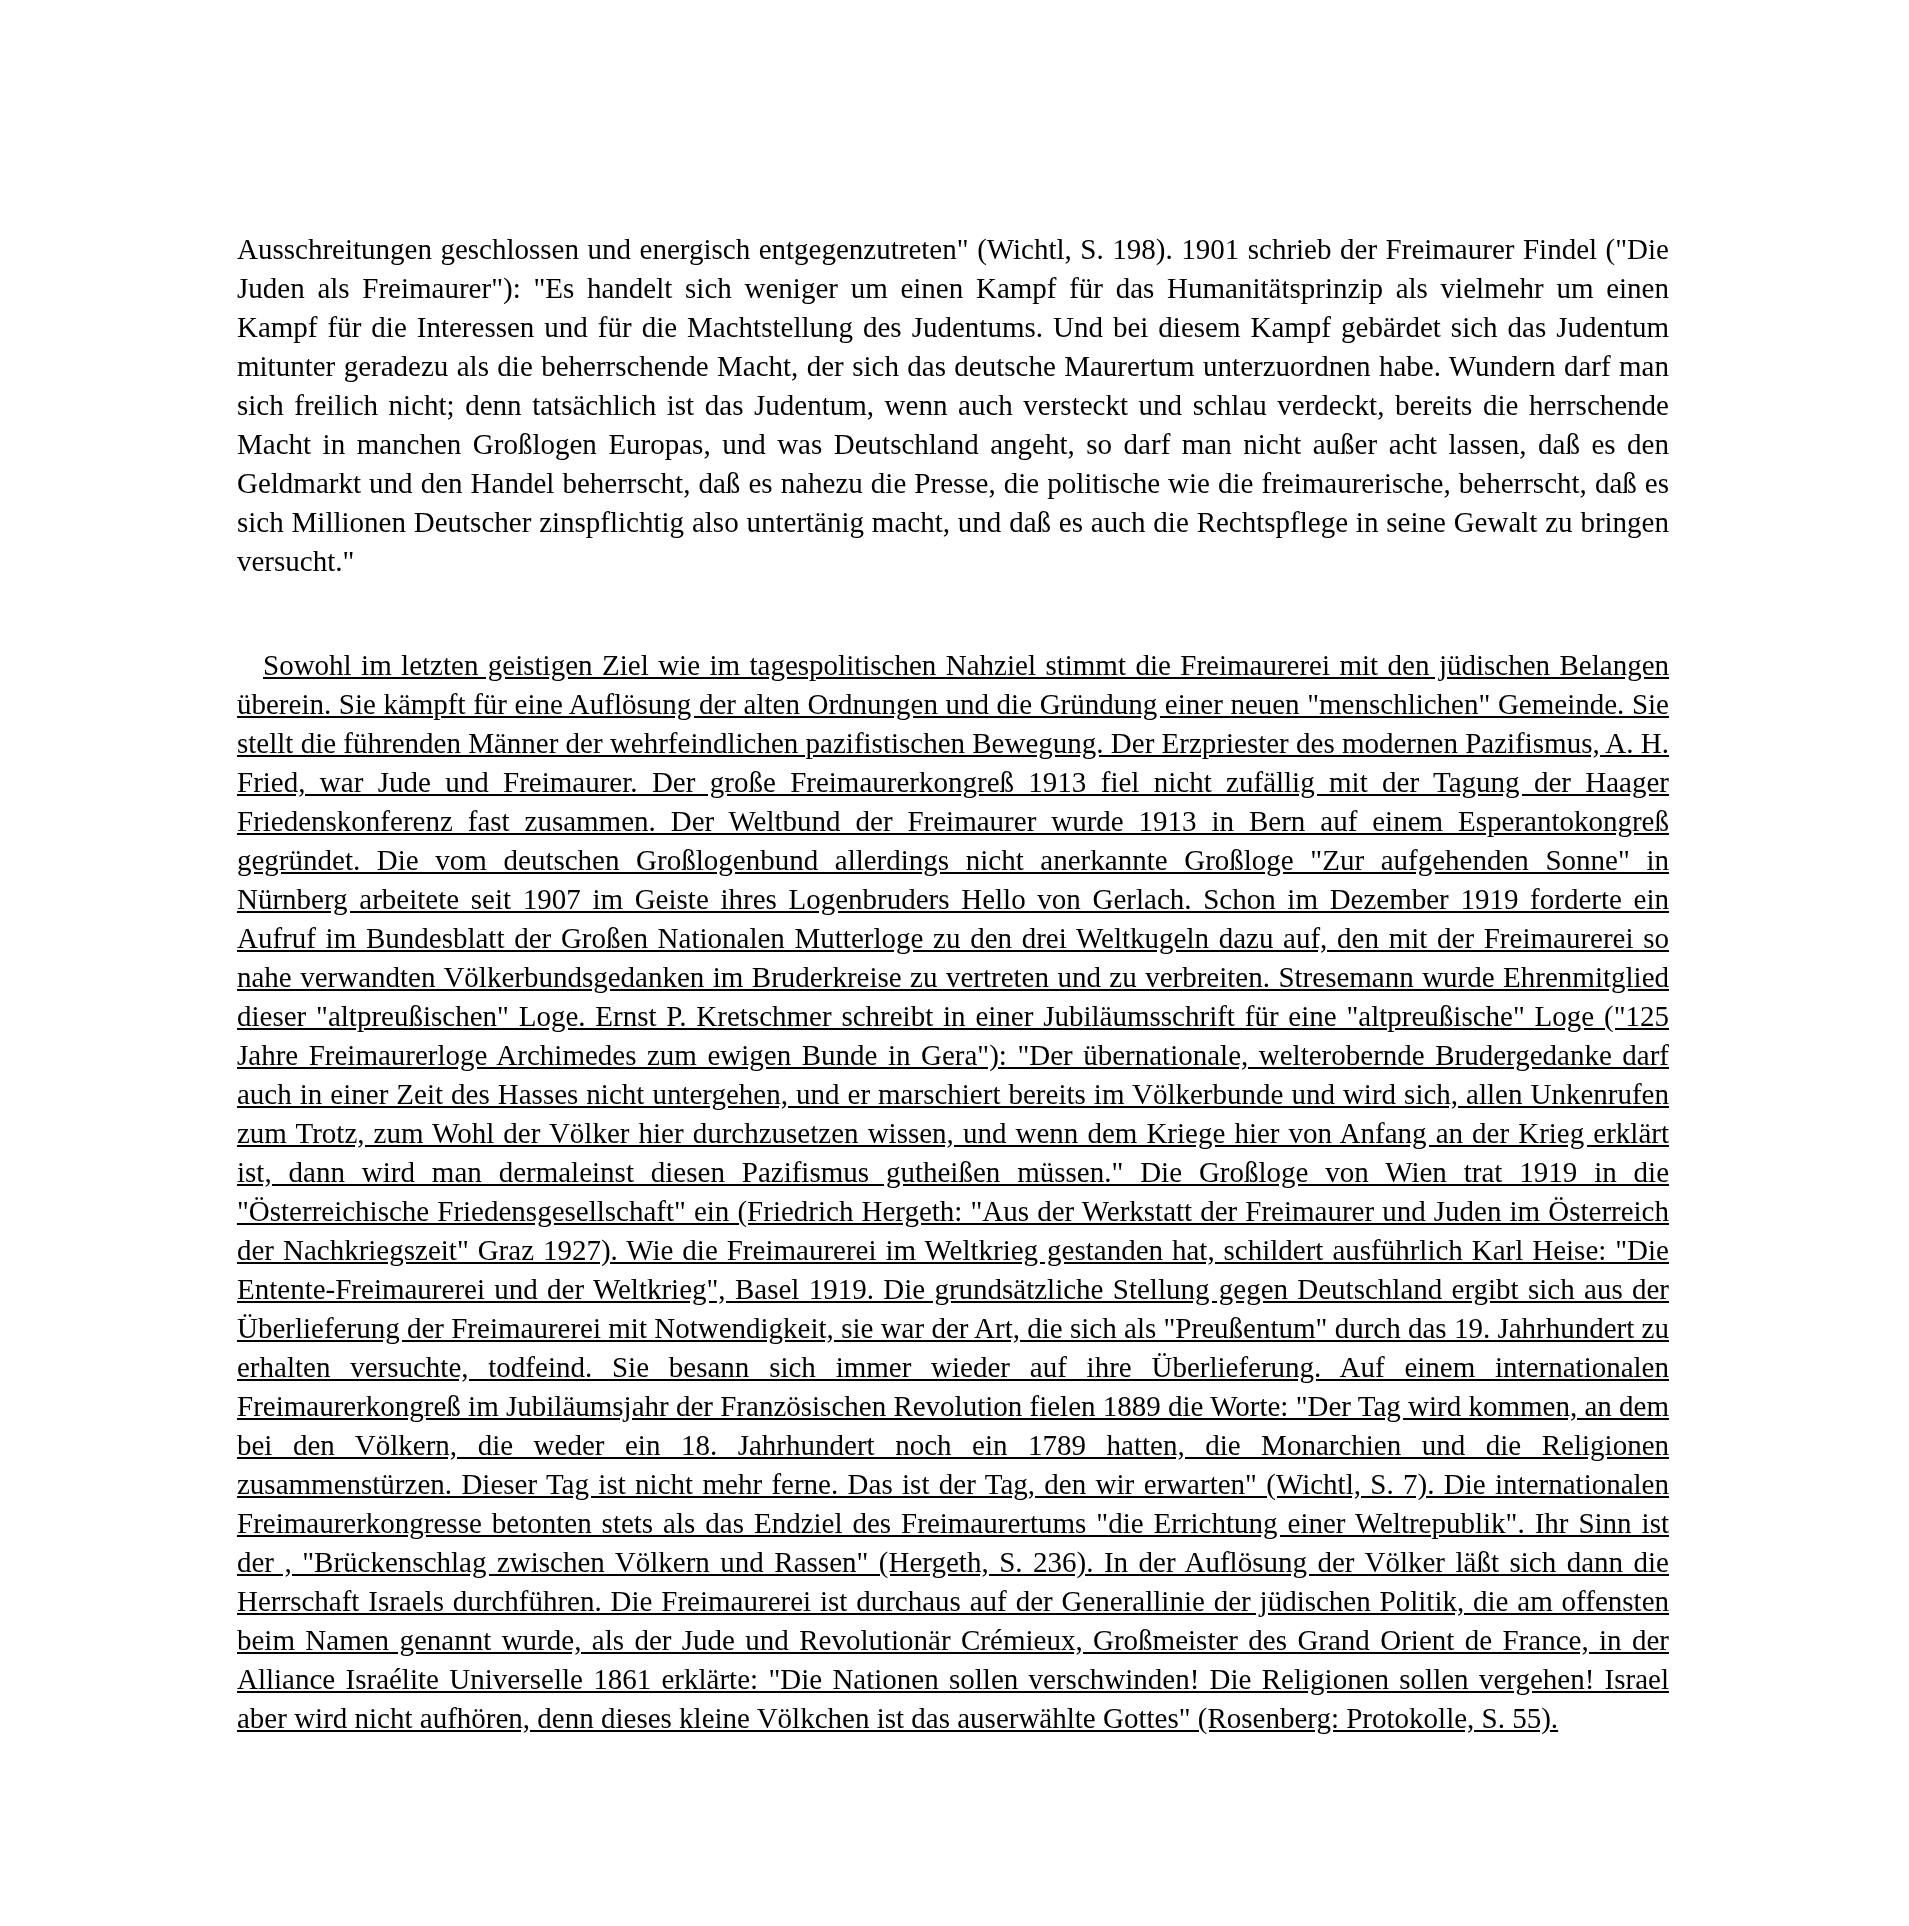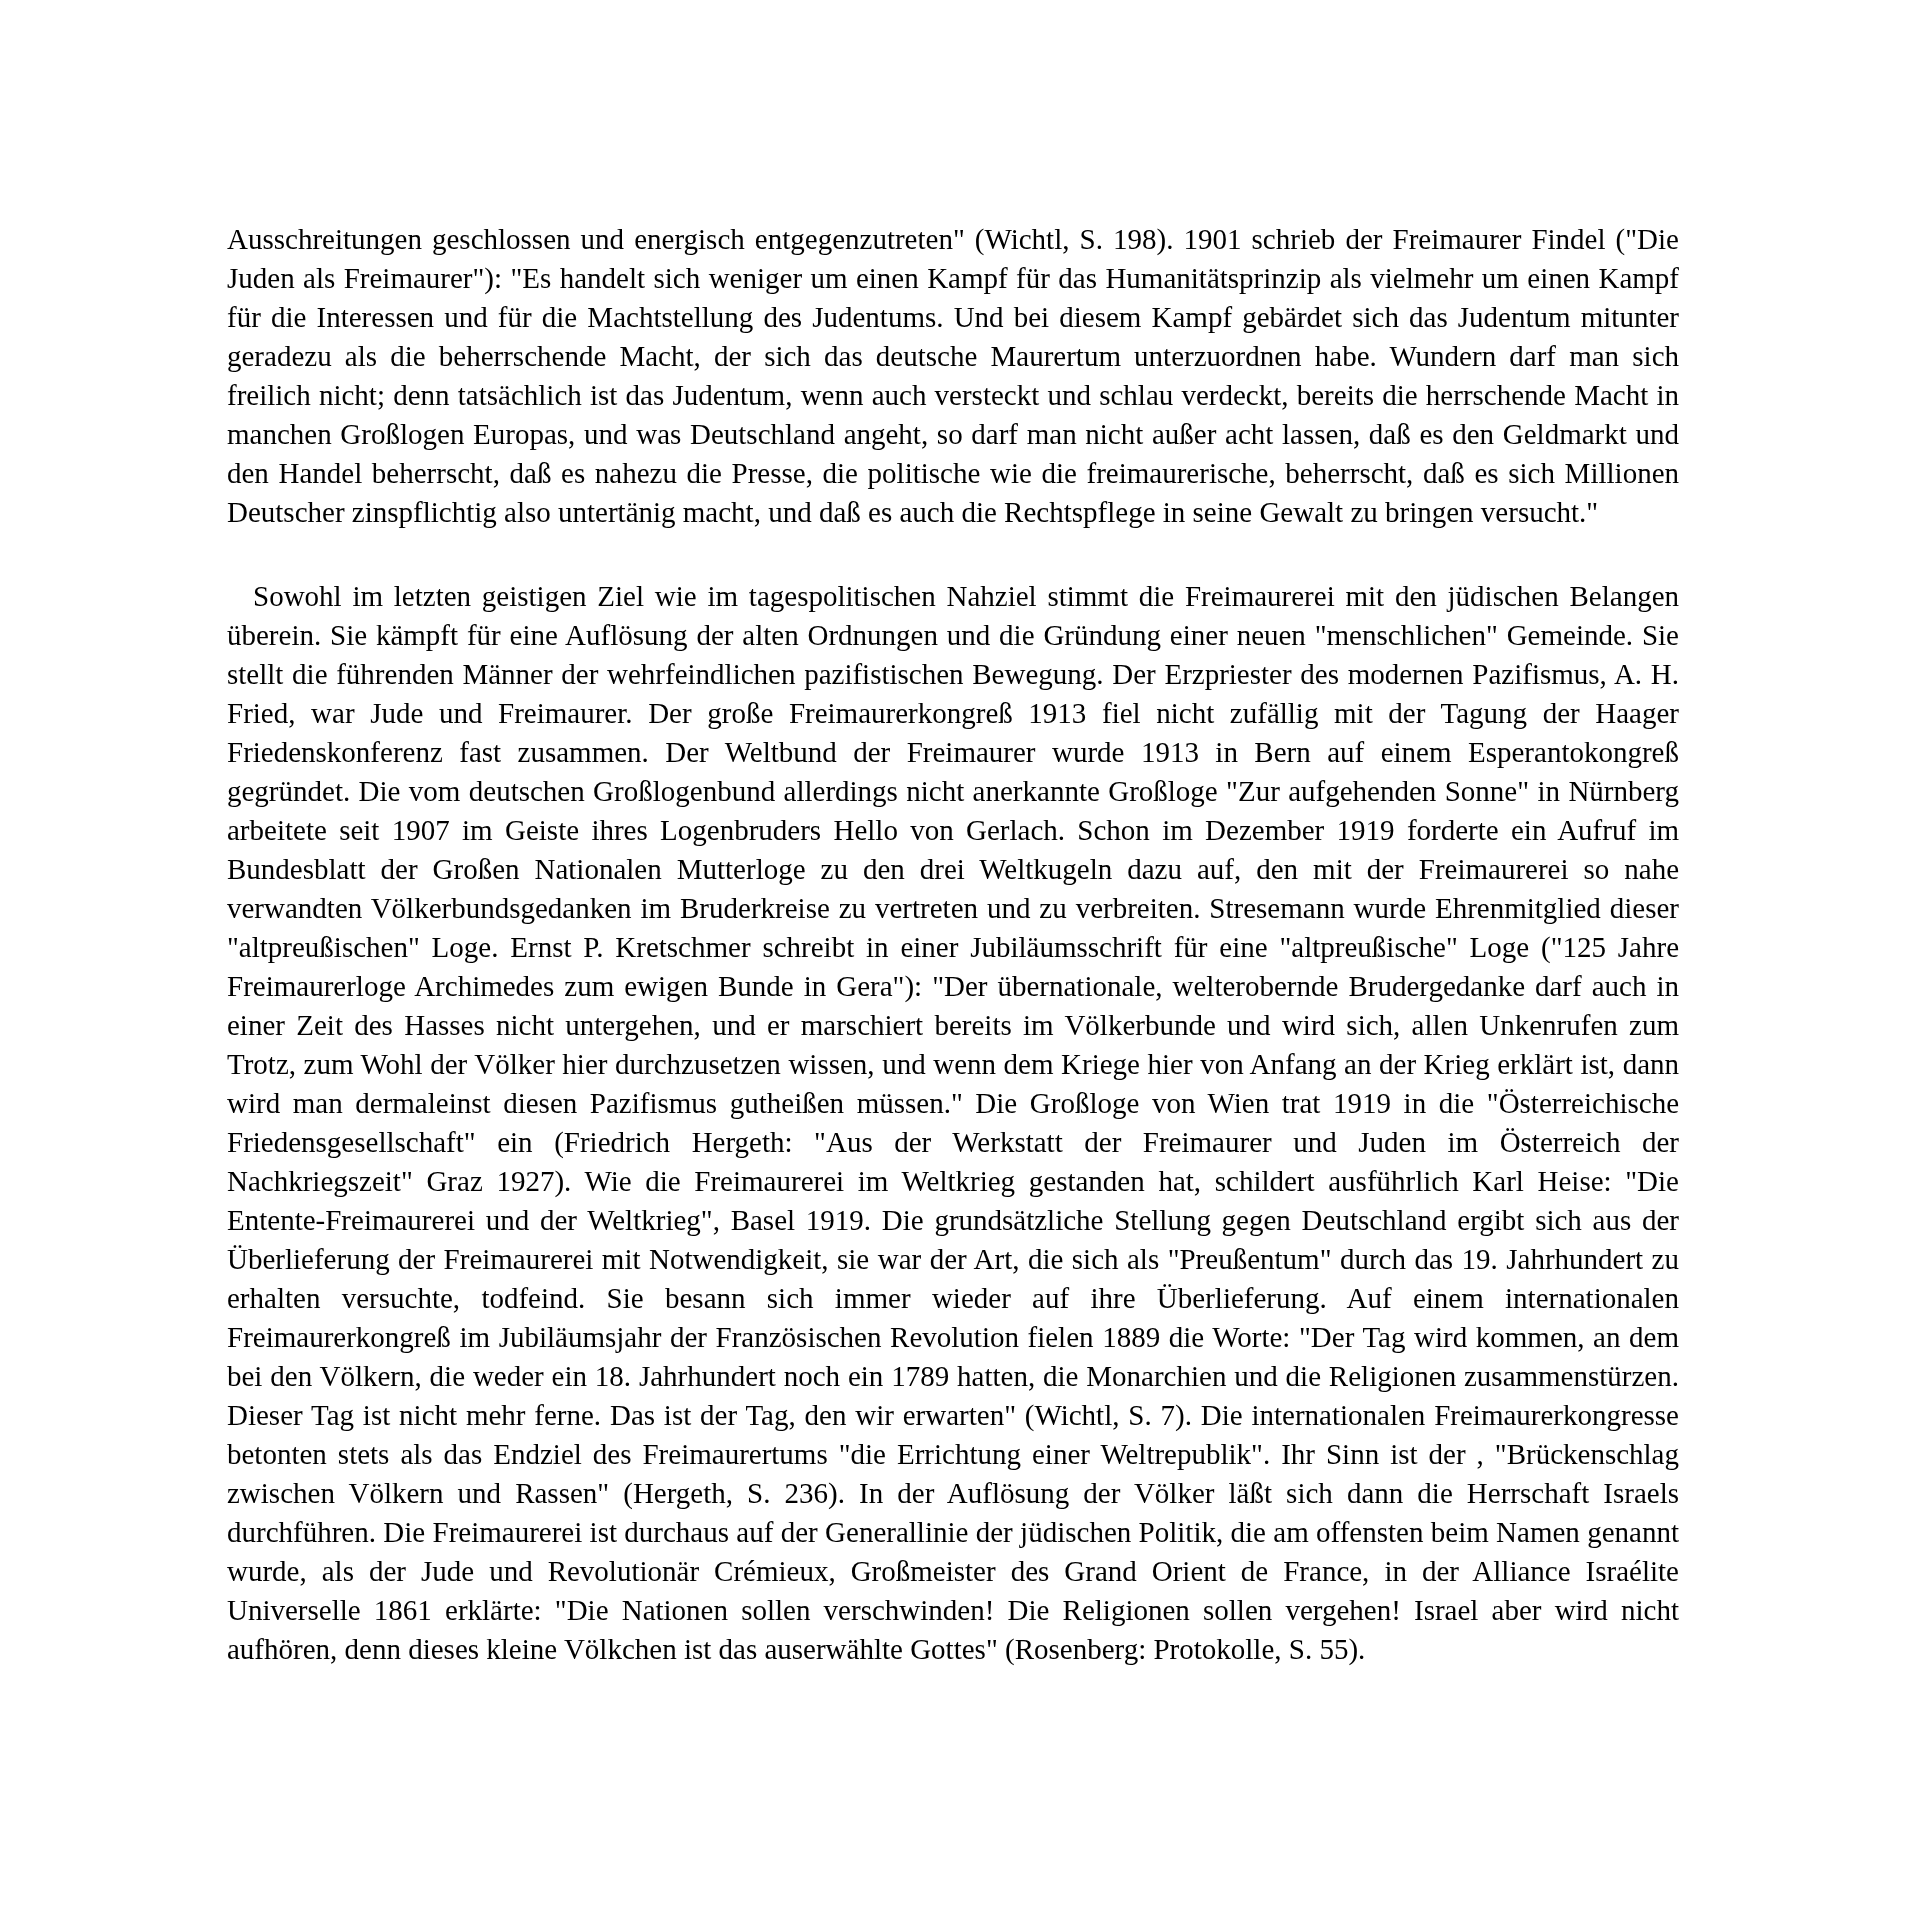--- a/index.html
+++ b/index.html
@@ -16,29 +16,30 @@
     height: 2703px;
     box-sizing: border-box;
     background: #ffffff;
     position: relative;
     padding: 216px 216px 0 223px;
   }
   .doc-body {
     width: 1460px;
   }
   p.para {
-    margin: 4px;
+    margin: 14px;
     font-size: 29px;
     line-height: 1.345;
     text-align: justify;
     text-justify: inter-word;
     hyphens: none;
   }
   p.para.indent {
     text-indent: 26px;
+    text-decoration: underline;
   }
   .gap {
     height: 37px;
   }
 </style>
 </head>
 <body>
 
 <div class="page">
   <div class="doc-body">

